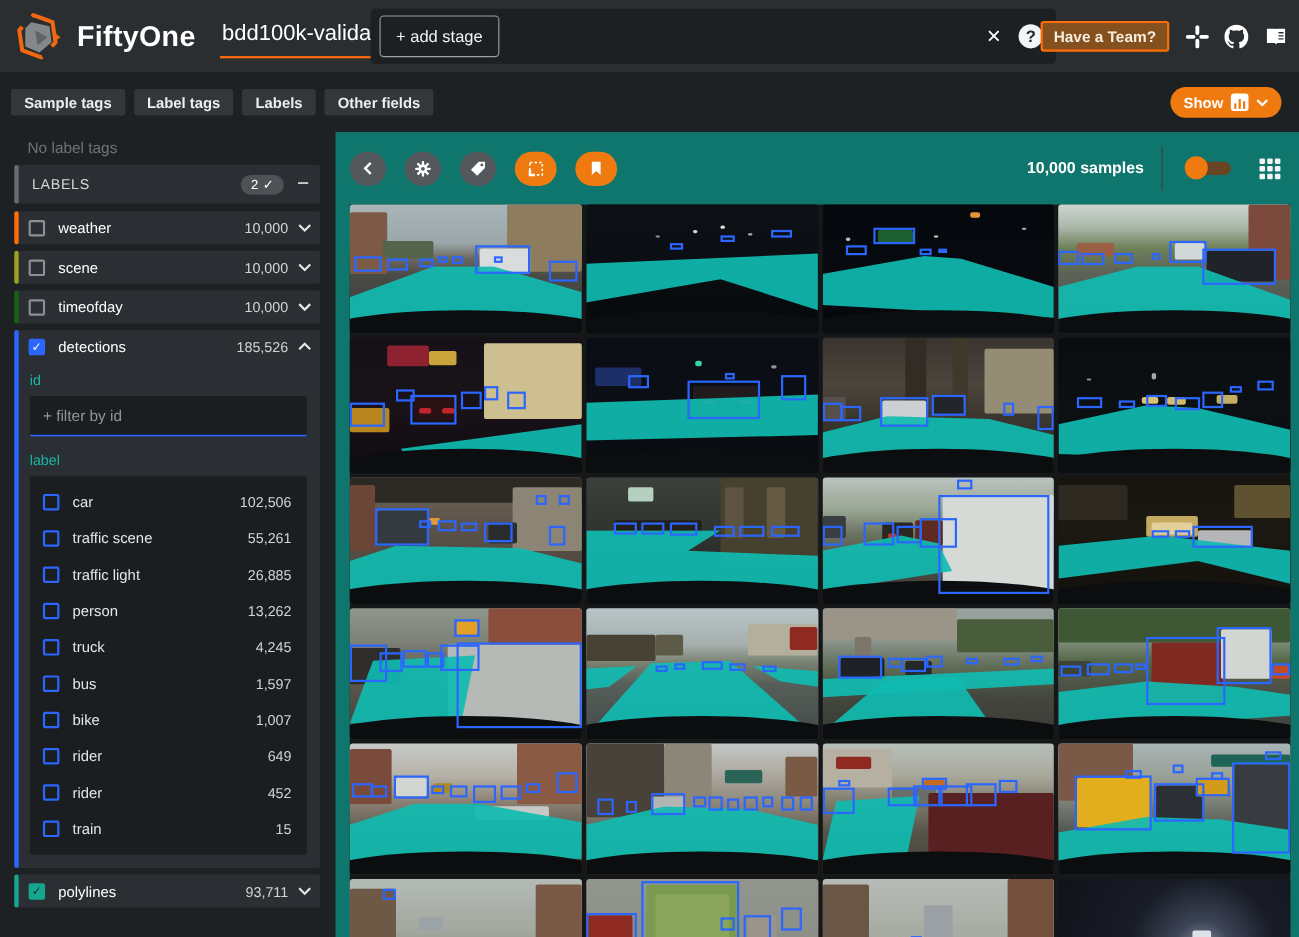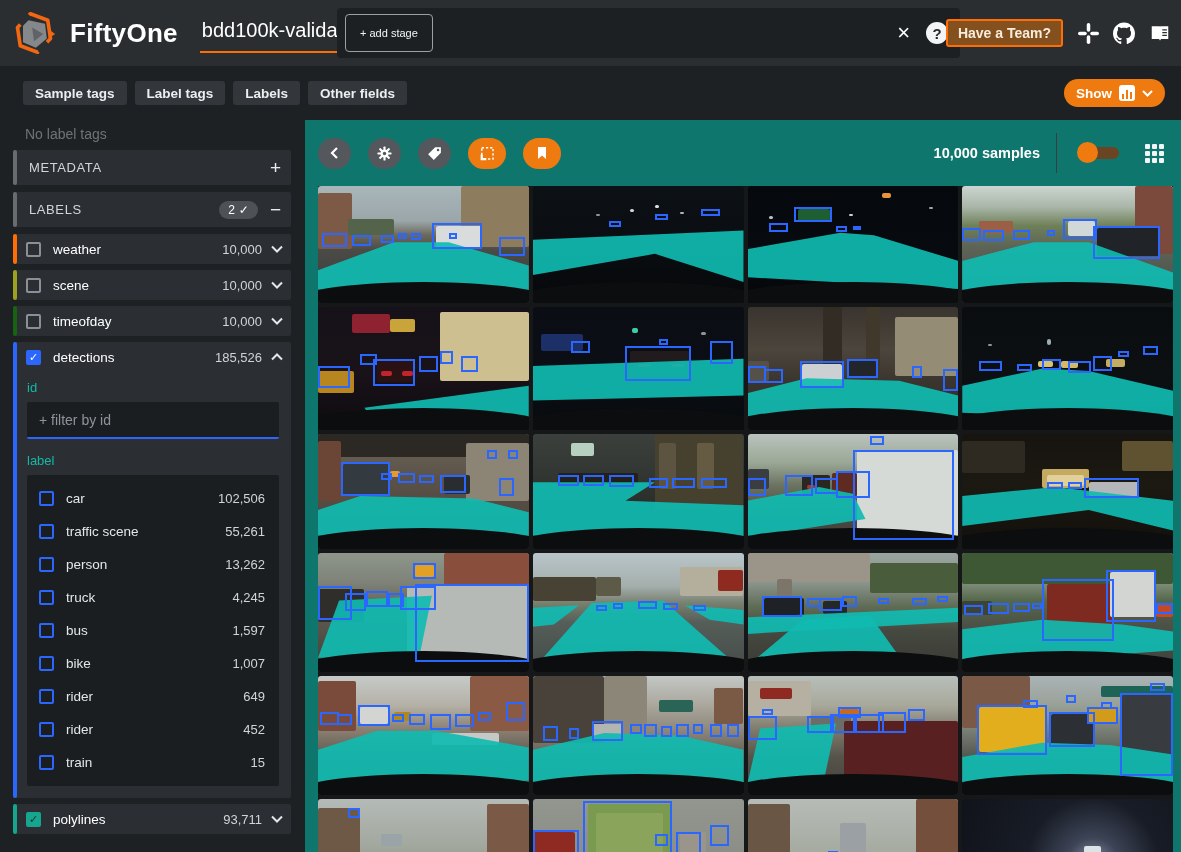--- a/index.html
+++ b/index.html
@@ -6,30 +6,30 @@
   html,body { width:1181px; height:852px; overflow:hidden; background:#1a1c1e;
     font-family:"Liberation Sans", sans-serif; color:#fff; }
 
   
   .header { position:relative; height:66px; background:#2b2e31; }
   .hdr-left { position:absolute; left:12px; top:0; height:66px; display:flex; align-items:center; }
   .logo { width:44px; height:44px; margin-right:14px; }
   .app-title { font-size:26px; font-weight:600; letter-spacing:0.3px; margin-right:22px; }
   .dataset-name { font-size:20px; font-weight:500; color:#fff; padding:6px 2px 9px 2px; border-bottom:2px solid #ff6d04; }
   .view-strip { position:absolute; left:337px; top:8px; width:623px; height:50px; background:#1d2022; border-radius:4px; display:flex; align-items:center; }
-  .add-stage { margin-left:8px; height:38px; padding:0 14px; background:transparent; border:1px solid #9aa0a4; border-radius:4px; color:#f2f4f5; font-size:11px; display:flex; align-items:center; cursor:pointer; }
+  .add-stage { margin-left:8px; height:38px; padding:0 14px; background:transparent; border:1px solid #9aa0a4; border-radius:4px; color:#f2f4f5; font-size:15px; display:flex; align-items:center; cursor:pointer; }
   .strip-right { position:absolute; right:12px; top:0; height:50px; display:flex; align-items:center; gap:16px; }
   .x-icon { font-size:22px; color:#fff; cursor:pointer; line-height:1; }
   .help-circle { width:22px; height:22px; border-radius:50%; background:#f2f4f5; color:#26292c; font-weight:bold; font-size:15px; display:flex; align-items:center; justify-content:center; cursor:pointer; }
   .hdr-right { position:absolute; right:10px; top:0; height:66px; display:flex; align-items:center; gap:14px; }
   .team-btn { height:28px; padding:0 10px; background:#84501e; border:2px solid #ff6d04; border-radius:3px; color:#f8ecdd; font-size:14px; font-weight:bold; display:flex; align-items:center; cursor:pointer; }
   .hdr-icon { width:22px; height:22px; display:flex; align-items:center; justify-content:center; cursor:pointer; }
 
   
-  .tabstrip { position:relative; height:54px; background:#1e2124; display:flex; align-items:center; padding:0 16px 0 23px; }
+  .tabstrip { position:relative; height:54px; background:#1e2124; display:flex; align-items:center; padding:0 16px 0 10px; }
   .tab { height:24px; padding:0 12px; margin-right:8px; background:#33373b; border-radius:3px; color:#eceef0; font-size:13.5px; font-weight:bold; display:flex; align-items:center; cursor:pointer; }
   .show-btn { position:absolute; right:16px; top:13px; height:28px; padding:0 12px; background:#ef7b10; border-radius:14px; display:flex; align-items:center; gap:7px; cursor:pointer; }
   .show-btn .lbl { font-size:13.5px; font-weight:bold; color:#fff; }
   .chart-chip { width:16px; height:16px; background:#fff; border-radius:3px; display:flex; align-items:flex-end; justify-content:center; gap:1.5px; padding:2.5px 2px; }
   .chart-chip i { display:block; width:2.5px; background:#ef7b10; }
 
   
   .body { display:flex; height:732px; }
   .sidebar { width:305px; background:#1e2124; padding:4px 14px 0 13px; overflow:hidden; }
   .main { flex:1; background:#0f766e; padding-left:13px; }
@@ -145,25 +145,20 @@
         <path d="M1 1 L5.5 5.5 L10 1" stroke="#fff" stroke-width="2" fill="none"></path>
       </svg>
   </div>
 </div>
 
 <div class="body">
 
   <div class="sidebar">
     <div class="no-tags">No label tags</div>
 
-    <div class="sec-hd">
-      <span class="bar"></span>
-      <span class="sec-title">METADATA</span>
-      <span class="sec-act">+</span>
-    </div>
 
     <div class="sec-hd">
       <span class="bar"></span>
       <span class="sec-title">LABELS</span>
       <span class="badge">
         <span>2</span>
         <span>✓</span>
       </span>
       <span class="sec-act">−</span>
     </div>
@@ -232,20 +227,25 @@
               <span class="fname">car</span>
               <span class="fcount">102,506</span>
             </div>
             <div class="class-row">
               <span class="cb blue"></span>
               <span class="fname">traffic scene</span>
               <span class="fcount">55,261</span>
             </div>
             <div class="class-row">
               <span class="cb blue"></span>
+              <span class="fname">traffic light</span>
+              <span class="fcount">26,885</span>
+            </div>
+            <div class="class-row">
+              <span class="cb blue"></span>
               <span class="fname">person</span>
               <span class="fcount">13,262</span>
             </div>
             <div class="class-row">
               <span class="cb blue"></span>
               <span class="fname">truck</span>
               <span class="fcount">4,245</span>
             </div>
             <div class="class-row">
               <span class="cb blue"></span>

